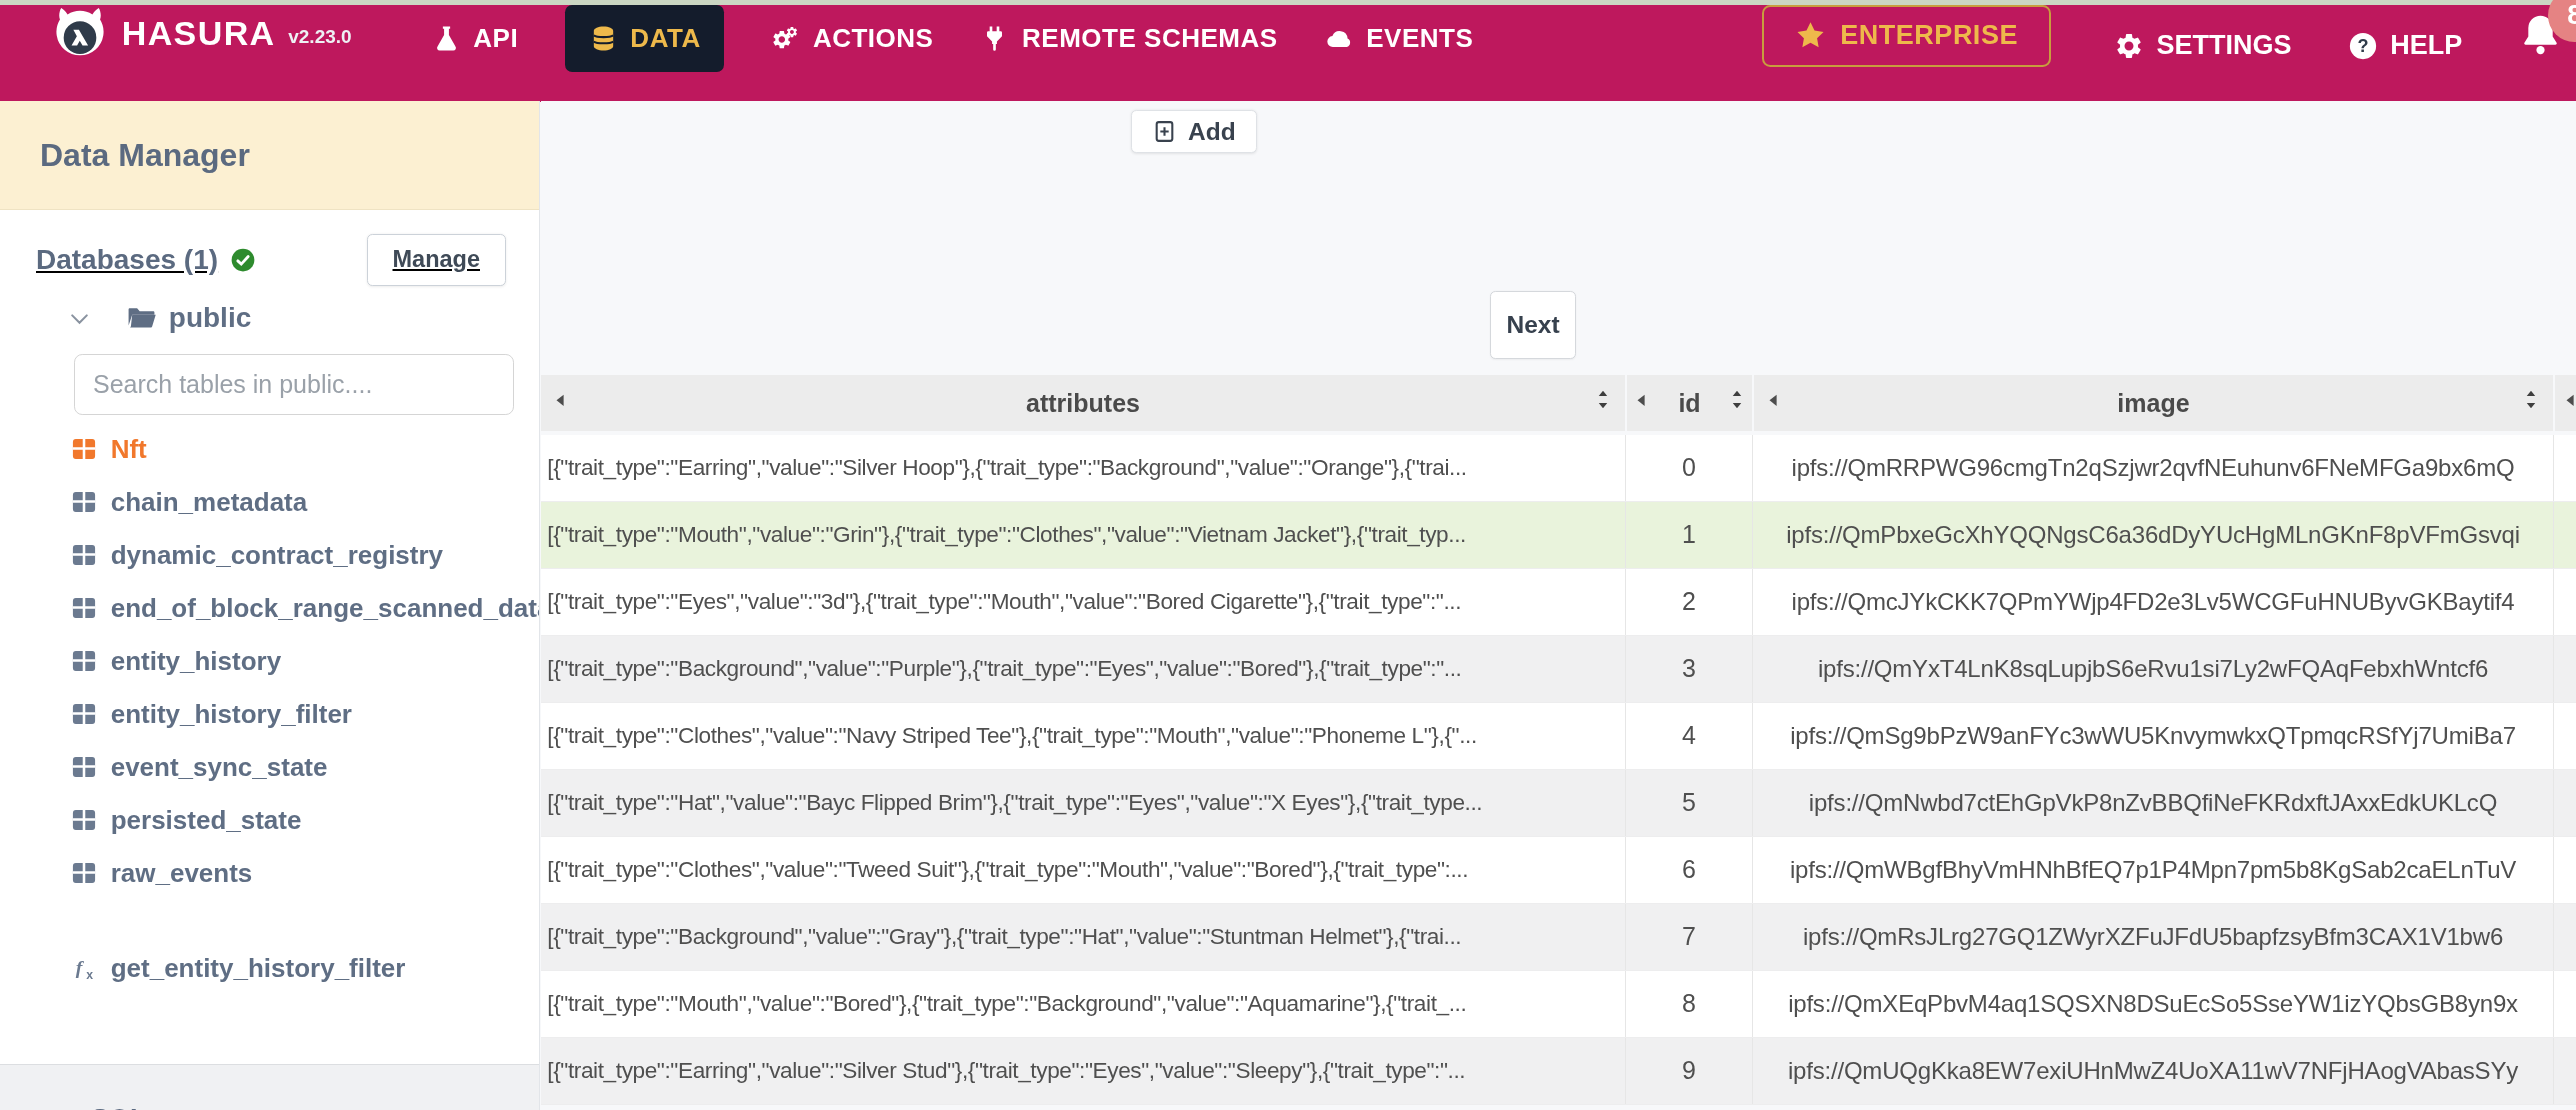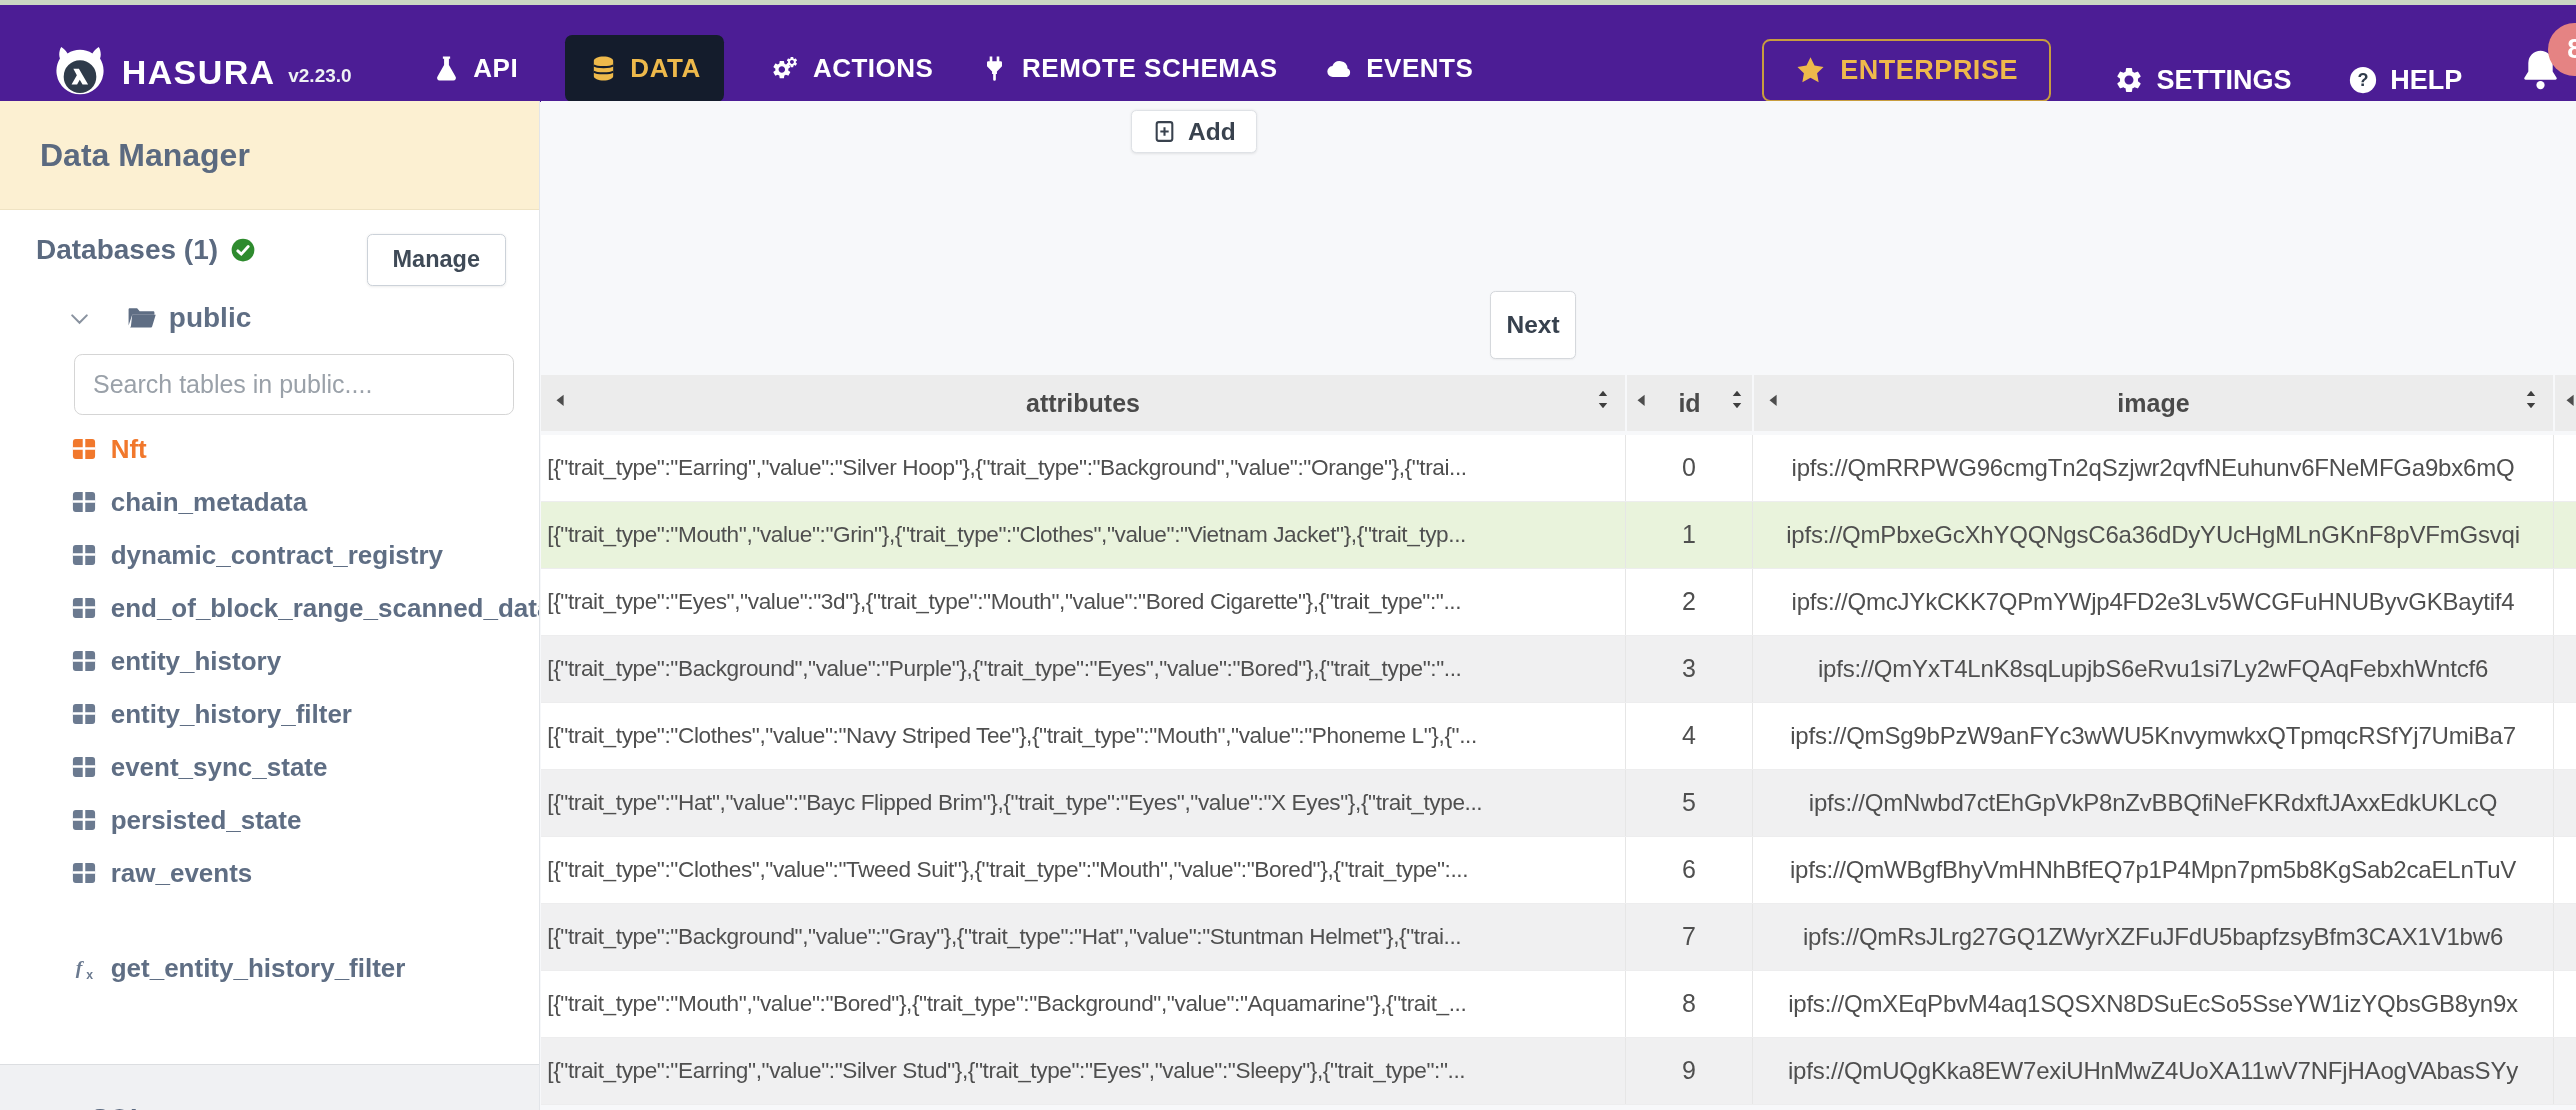--- a/index.html
+++ b/index.html
@@ -8,21 +8,21 @@
     width:2576px; height:1110px; overflow:hidden; position:relative;
     background:#f7f8fa; font-family:"Liberation Sans", sans-serif;
     -webkit-font-smoothing:antialiased;
   }
   svg { display:block; }
 
   
   .topstrip { position:absolute; left:0; top:0; right:0; height:4.5px; background:#cbd6c3; }
   .navbar {
     position:absolute; left:0; top:4.5px; right:0; height:97px;
-    background:#4c1d95; color:#fff; display:flex; align-items:flex-end;
+    background:#be185d; color:#fff; display:flex; align-items:flex-start;
   }
   .brand-group { display:flex; align-items:center; padding-left:51px; }
   .logo-svg { width:58px; height:58px; }
   .brand { font-size:34px; font-weight:800; letter-spacing:1.4px; margin-left:12.7px; }
   .version { font-size:19px; margin-left:12.7px; margin-top:7.2px; color:#eef1f4; font-weight:600; }
   .nav-items { display:flex; align-items:center; margin-left:80px; gap:47px; }
   .nav-item { display:flex; align-items:center; gap:12.7px; font-size:26px; font-weight:700; letter-spacing:0.5px; cursor:pointer; white-space:nowrap; }
   .nav-item .nav-ic { width:29px; height:29px; color:#fff; }
   .nav-item .nav-ic svg { width:100%; height:100%; }
   .nav-item.active { background:#141c2c; color:#eeb94b; padding:18px 23.5px; border-radius:7.2px; }
@@ -49,21 +49,21 @@
   
   .sidebar {
     position:absolute; left:0; top:101px; width:540px; bottom:0;
     background:#fff; border-right:0.9px solid #e2e5e9; overflow:hidden;
   }
   .dm-header {
     height:109px; background:#fcf0d2; border-bottom:0.9px solid #efe3c3;
     display:flex; align-items:center; padding-left:40px;
     font-size:32px; font-weight:700; color:#5b6a80;
   }
-  .db-row { display:flex; align-items:flex-start; margin:23.5px 33px 0 36px; }
+  .db-row { display:flex; align-items:center; margin:23.5px 33px 0 36px;text-decoration:underline; }
   .db-label { font-size:28px; font-weight:700; color:#5b6a80; display:flex; align-items:center; gap:11.8px; }
   .check-ic { width:26px; height:26px; }
   .manage-btn {
     margin-left:auto; background:#fff; border:0.9px solid #ccd2d9; border-radius:5.4px;
     padding:11.8px 25px; font-size:23.5px; font-weight:700; color:#3f4a57;
     box-shadow:0 0.9px 2.7px rgba(0,0,0,.08); cursor:pointer;
   }
   .tree-row { display:flex; align-items:center; color:#5f6e84; font-weight:700; font-size:28px; cursor:pointer; }
   .tree-default { margin:22px 0 0 45px; }
   .tree-public { margin:16.3px 0 0 67px; }

